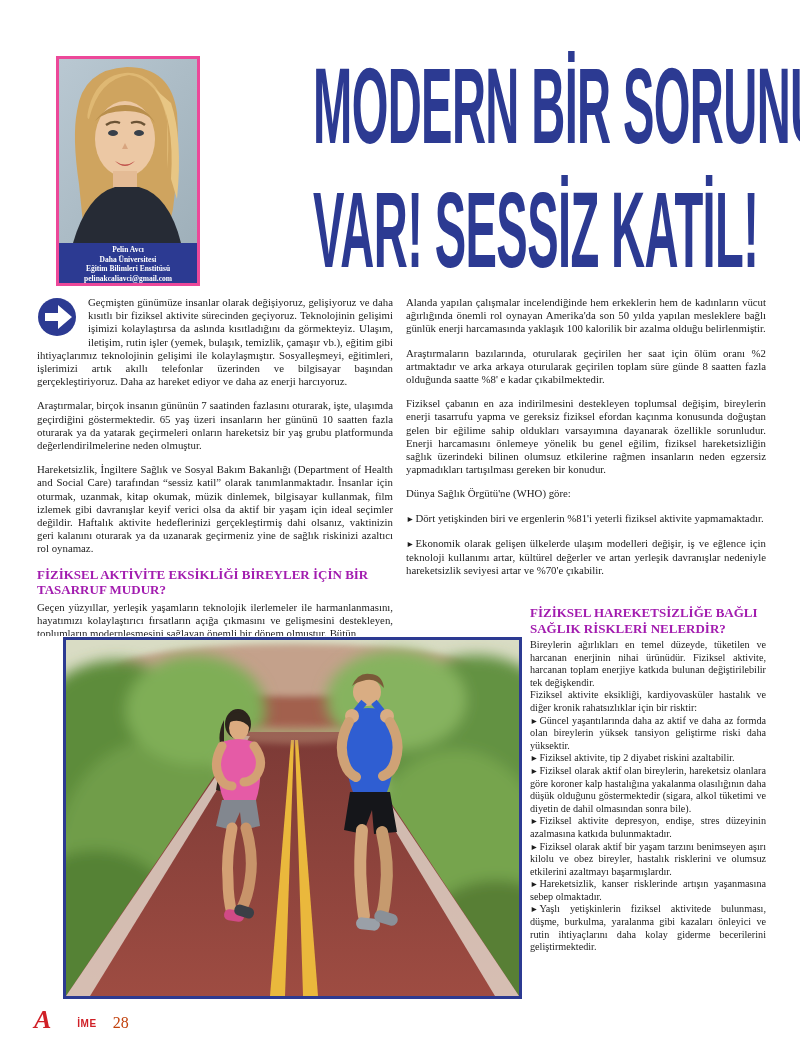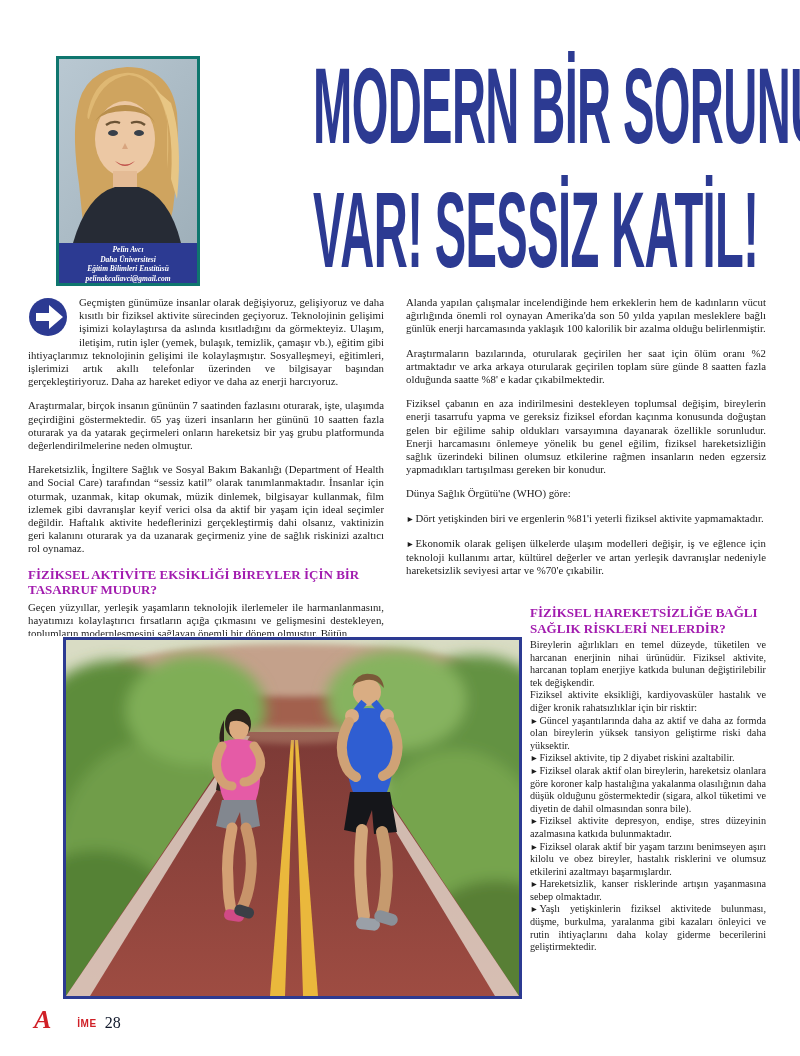--- a/index.html
+++ b/index.html
@@ -5,22 +5,22 @@
   html,body { margin:0; padding:0; background:#9a9a9a; }
   .page {
     position:relative; width:800px; height:1056px; margin:0 auto;
     background:#ffffff; overflow:hidden;
     font-family:"Liberation Serif", serif; color:#1c1c1c;
   }
 
   
   .author-card {
     position:absolute; left:56px; top:56px; width:144px; height:230px;
-    border:3px solid #0f766e; box-sizing:border-box; background:#2c3a92;
-    display:flex; flex-direction:column;font-style:italic;
+    border:3px solid #ec4899; box-sizing:border-box; background:#2c3a92;
+    display:flex; flex-direction:column;
   }
   .author-photo { width:138px; height:184px; display:block; background:#aebdc6; }
   .author-caption {
     flex:1; background:#2c3a92; color:#ffffff; text-align:center;
     font-weight:bold; font-size:7.5px; line-height:9.5px; padding-top:2px;
   }
 
   
   .title-line {
     position:absolute; left:200px; width:595px; text-align:center;
@@ -28,21 +28,21 @@
     color:#2c3a92; font-size:76px; white-space:nowrap;
     transform:scale(0.62,1.42); transform-origin:50% 0;
     letter-spacing:-1px;
   }
   .title-l1 { top:44px; }
   .title-l2 { top:168px; }
 
   
   .col { position:absolute; text-align:justify; overflow:hidden; }
   .col p { margin:0 0 11px; }
-  .col-left  { left:28px;  top:296px; width:356px; height:340px; font-size:10.8px; line-height:13.2px; }
+  .col-left  { left:37px;  top:296px; width:356px; height:340px; font-size:10.8px; line-height:13.2px; }
   .col-right { left:406px; top:296px; width:360px; height:340px; font-size:10.8px; line-height:13.2px; }
   .col-narrow{ left:530px; top:604px; width:236px; height:412px; font-size:10.2px; line-height:12.6px; }
   .col-narrow p { margin:0; }
 
   .section-heading {
     color:#a21caf; font-weight:bold; font-size:13px; line-height:15.5px;
     margin:1px 0 3px; text-align:left;
   }
   .who-intro { margin:0; }
   .bullet-item { margin:0; }
@@ -62,21 +62,21 @@
   .logo-a {
     font-family:"Liberation Serif", serif; font-style:italic; font-weight:bold;
     font-size:26px; line-height:24px; color:#d02027;
   }
   .logo-rest {
     font-family:"Liberation Sans", sans-serif; font-weight:bold;
     font-size:10px; line-height:16px; color:#d02027; letter-spacing:0.5px;
     margin-left:-2px;
     padding-left:28px;
   }
-  .page-number { font-size:16px; line-height:19px; color:#0f172a; margin-left:8px; }
+  .page-number { font-size:16px; line-height:19px; color:#c2410c; margin-left:16px; }
 </style>
 </head>
 <body>
 
 <div class="page">
 
   <div class="author-card">
     <svg class="author-photo" viewBox="0 0 138 184" preserveAspectRatio="none">
       <defs>
         <linearGradient id="bgGrad" x1="0" y1="0" x2="1" y2="1">

